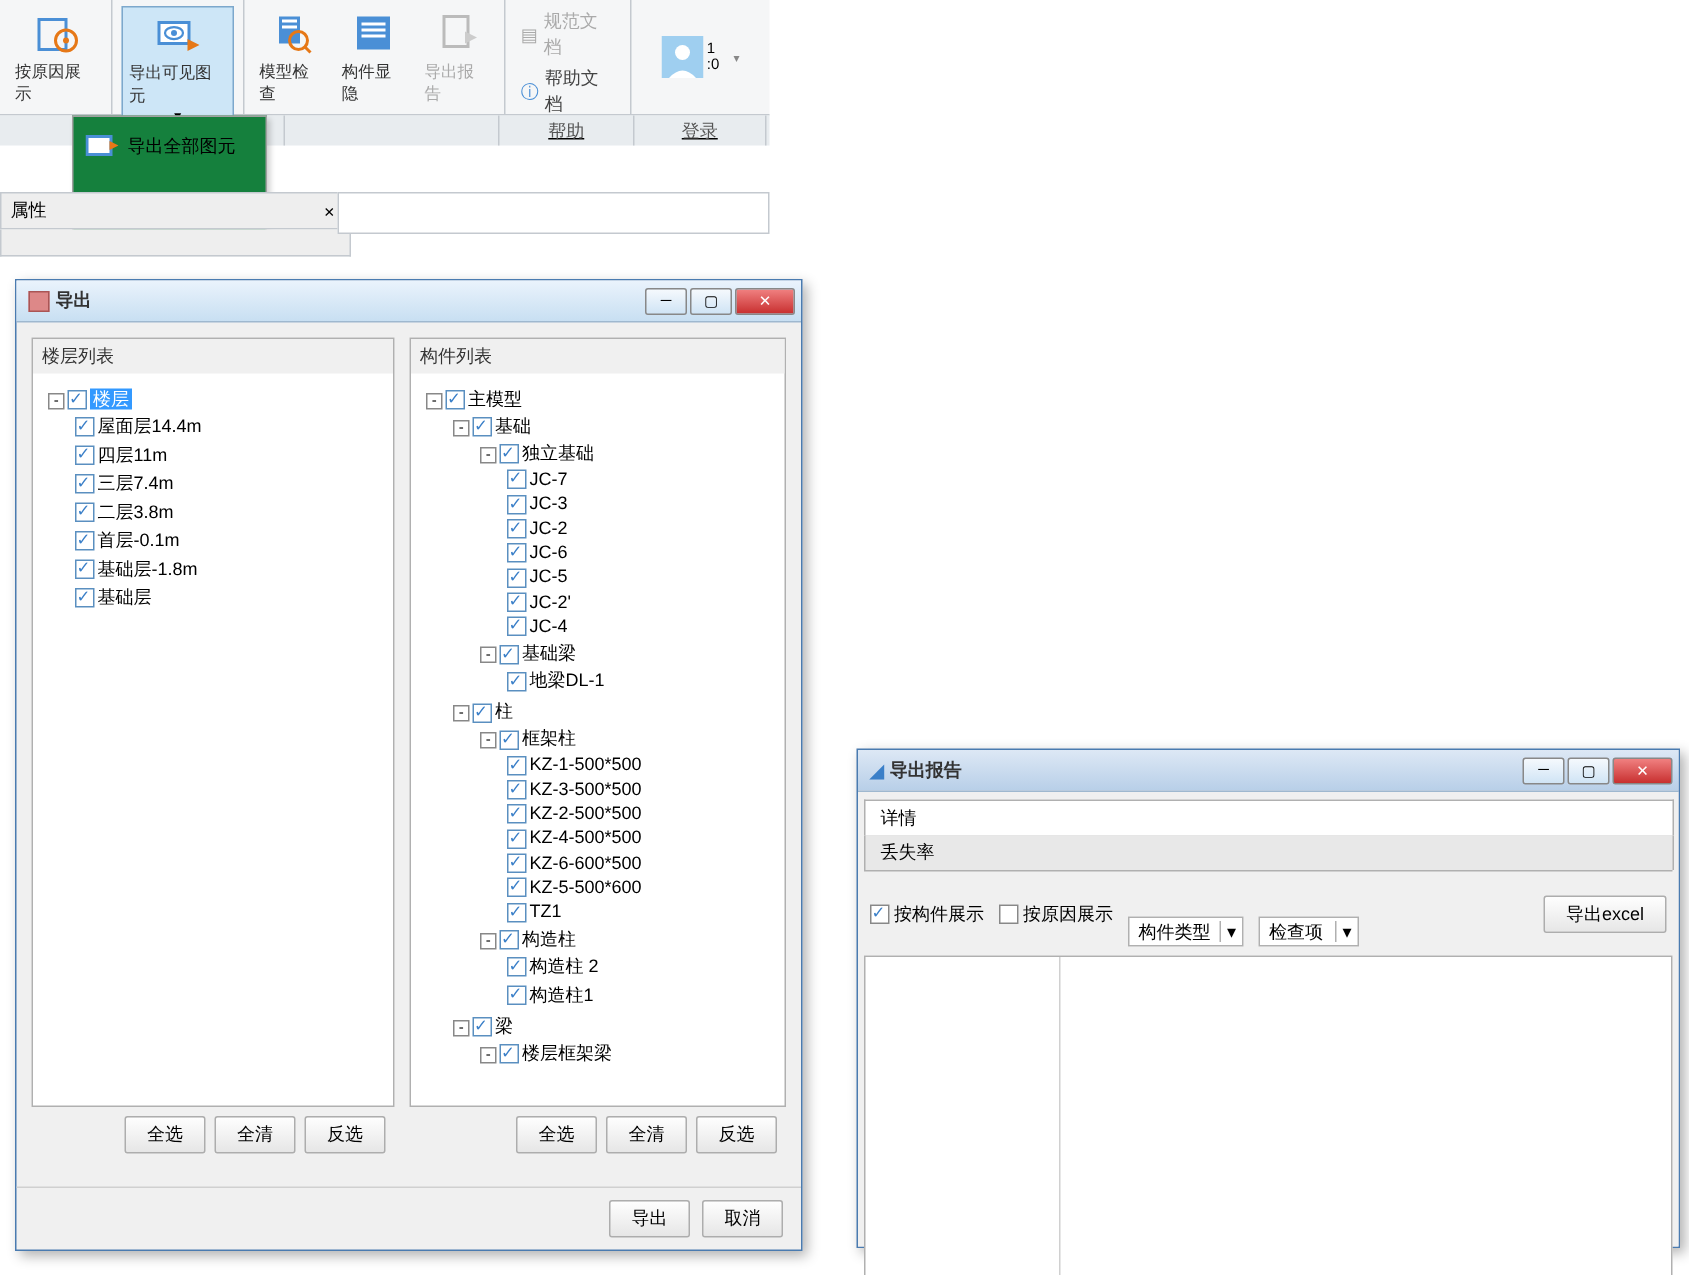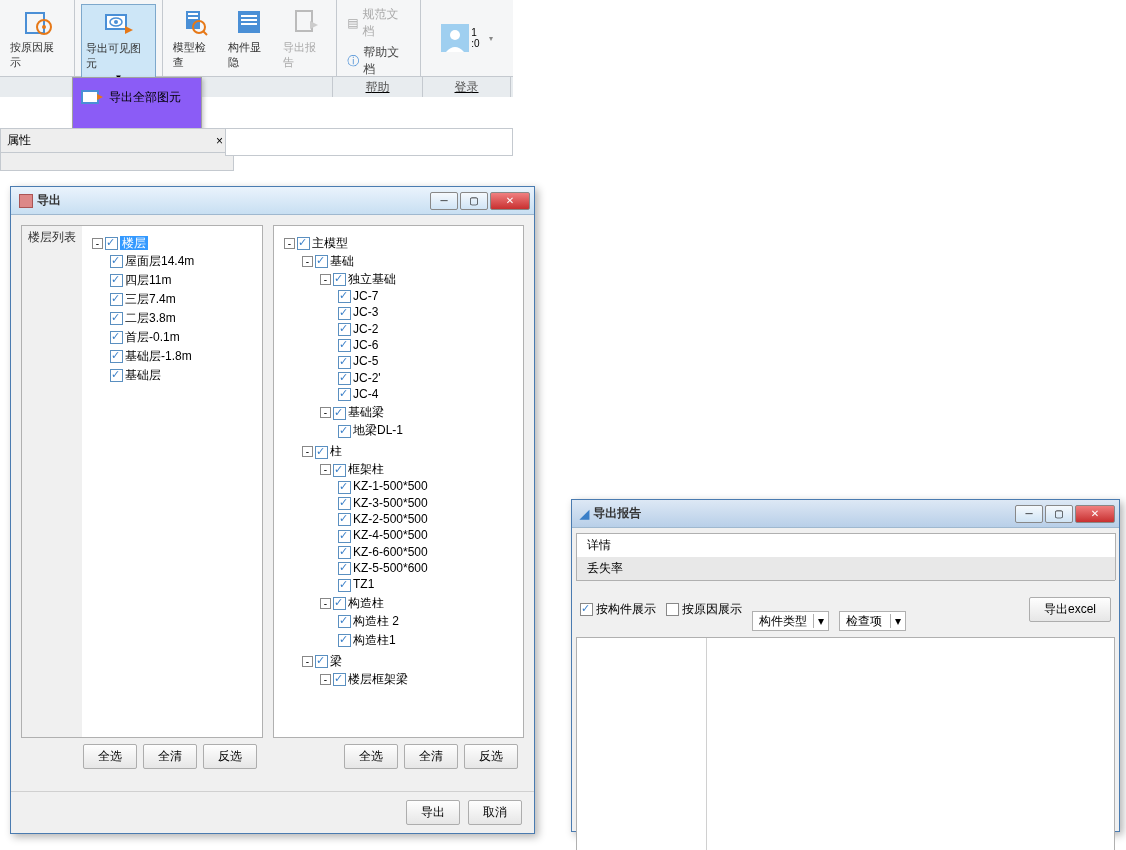--- a/index.html
+++ b/index.html
@@ -17,21 +17,21 @@
 .help-item { display: flex; align-items: center; gap: 4px; cursor: pointer; color: #444; }
 .help-item.disabled { color: #aaa; }
 .login-group { padding: 6px 20px; display: flex; align-items: center; gap: 2px; }
 
 
 .ribbon-row2 { position: absolute; top: 77px; left: 0; width: 513px; height: 20px; background: #e8ecef; display: flex; align-items: center; text-decoration: underline; }
 .ribbon-row2-cell { padding: 0 20px; border-right: 1px solid #c4c9cf; height: 100%; display: flex; align-items: center; color: #555; }
 .group-name-cell { text-align: center; flex: 0 0 auto; }
 
 
-.dropdown { position: absolute; top: 77px; left: 72px; width: 130px; background: #8b5cf6; border: 1px solid #a0a0a0; box-shadow: 2px 2px 4px rgba(0,0,0,0.2); }
+.dropdown { position: absolute; top: 77px; left: 48px; width: 130px; background: #15803d; border: 1px solid #a0a0a0; box-shadow: 2px 2px 4px rgba(0,0,0,0.2); }
 .dropdown-item { display: flex; align-items: center; gap: 6px; padding: 10px 8px; cursor: pointer; }
 .dd-icon { width: 22px; height: 18px; }
 
 
 .props { position: absolute; top: 128px; left: 0; width: 234px; }
 .props-title { background: #eee; border: 1px solid #c4c9cf; padding: 3px 6px; display: flex; justify-content: space-between; align-items: center; }
 .close-x { cursor: pointer; padding: 0 4px; }
 .content-area { position: absolute; top: 128px; left: 225px; width: 288px; height: 28px; border: 1px solid #c4c9cf; background: #fff; }
 
 
@@ -39,21 +39,21 @@
 .dlg-export { top: 186px; left: 10px; width: 525px; height: 648px; }
 .titlebar { height: 28px; background: linear-gradient(#eaf3fc, #c8dff2); display: flex; align-items: center; justify-content: space-between; padding: 0 4px 0 8px; border-bottom: 1px solid #9fb8cf; }
 .titlebar-title { color: #333; font-weight: bold; display: flex; align-items: center; gap: 4px; }
 .win-btns { display: flex; gap: 2px; }
 .win-btn { width: 28px; height: 18px; border: 1px solid #888; border-radius: 2px; display: flex; align-items: center; justify-content: center; cursor: pointer; font-size: 10px; }
 .win-min { background: linear-gradient(#f5f9fd,#d0e4f5); }
 .win-max { background: linear-gradient(#f5f9fd,#d0e4f5); }
 .win-close { background: linear-gradient(#f08080,#c83030); color: #fff; width: 40px; }
 
 .dlg-body { padding: 10px; display: flex; gap: 10px; height: calc(100% - 28px - 48px); }
-.panel { border: 1px solid #b0b0b0; background: #fff; flex: 1; display: flex; }
+.panel { border: 1px solid #b0b0b0; background: #fff; flex: 1; display: flex; flex-direction: column; }
 .panel-title { padding: 3px 6px; color: #333; background: #f0f0f0; }
 .tree-wrap { flex: 1; overflow: auto; padding: 8px; position: relative; }
 .tree-wrap.hscroll { overflow-x: scroll; }
 .tree ul { list-style: none; padding-left: 18px; }
 .tree > ul { padding-left: 2px; }
 .tree li { position: relative; padding: 1px 0; white-space: nowrap; }
 .tree-toggle { display: inline-block; width: 11px; height: 11px; border: 1px solid #888; text-align: center; line-height: 9px; font-size: 10px; margin-right: 2px; cursor: pointer; background: #fff; }
 .tree-check { display: inline-block; width: 13px; height: 13px; border: 1px solid #5a8fc0; background: #fff; margin-right: 2px; vertical-align: middle; position: relative; }
 .tree-check.checked::after { content: "✓"; color: #3a7fc8; font-size: 11px; position: absolute; top: -2px; left: 0; }
 .tree-label { cursor: default; }
@@ -248,20 +248,21 @@
       </div>
       <div class="panel-btns">
         <button class="btn">全选</button>
         <button class="btn">全清</button>
         <button class="btn">反选</button>
       </div>
     </div>
 
     <div style="flex:1; display:flex; flex-direction:column;">
       <div class="panel">
+        <div class="panel-title">构件列表</div>
         <div class="tree-wrap tree hscroll">
           <ul>
             <li><span class="tree-toggle">-</span><span class="tree-check checked"></span><span class="tree-label">主模型</span>
               <ul>
                 <li><span class="tree-toggle">-</span><span class="tree-check checked"></span><span class="tree-label">基础</span>
                   <ul>
                     <li><span class="tree-toggle">-</span><span class="tree-check checked"></span><span class="tree-label">独立基础</span>
                       <ul id="jc-list">
                           <li><span class="tree-check checked"></span><span class="tree-label">JC-7</span></li>
                           <li><span class="tree-check checked"></span><span class="tree-label">JC-3</span></li>

